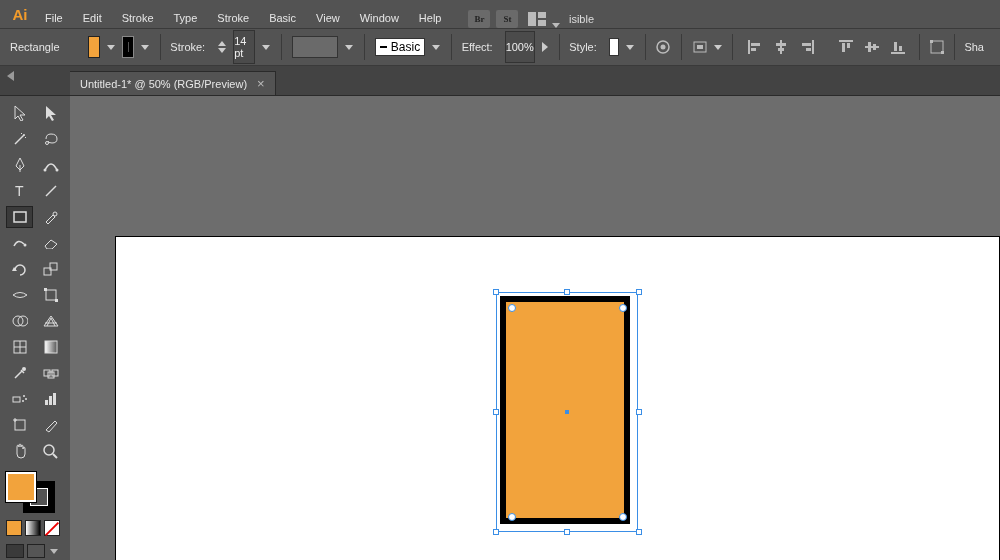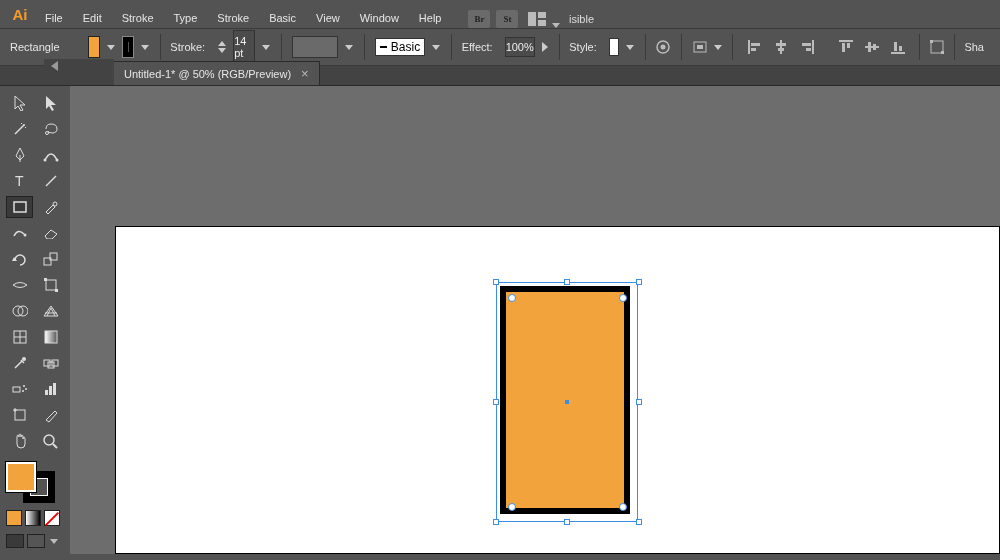--- a/index.html
+++ b/index.html
@@ -20,27 +20,27 @@
   .drop-arrow { width:10px; height:22px; display:flex; align-items:center; justify-content:center; color:#ccc; cursor:default; border:1px solid transparent;}
   .drop-arrow svg, .tiny-arrow svg { display:block; }
   .stroke-swatch { width:22px; height:22px; background:#000; border:1px solid #888; position:relative; }
   .stroke-swatch::after { content:""; position:absolute; inset:5px; background:#535353; }
   .stroke-val { width:42px; height:34px; background:#4b4b4b; border:1px solid #333; color:#eee; display:flex; align-items:center; justify-content:center; }
   .sep { width:1px; height:26px; background:#3a3a3a; margin:0 4px; }
   .brush-box { width:90px; height:22px; background:#6a6a6a; border:1px solid #333; }
   .profile-box { width:90px; height:18px; background:#fff; border:1px solid #333; display:flex; align-items:center; padding:0 4px; gap:4px; }
   .profile-line { flex:1; height:2px; background:#000;}
   .profile-text { color:#000; font-size:12px; }
-  .opacity-val { width:42px; height:20px; background:#4b4b4b; border:1px solid #333; color:#eee; display:flex; align-items:center; justify-content:center; }
+  .opacity-val { width:42px; height:32px; background:#4b4b4b; border:1px solid #333; color:#eee; display:flex; align-items:center; justify-content:center; }
   .style-box { width:18px; height:18px; background:#fff; border:1px solid #333;}
   .ctl-icon { width:22px; height:22px; display:flex; align-items:center; justify-content:center; color:#bbb; }
   .tiny-arrow { width:12px; display:flex; align-items:center; justify-content:center; }
 
   
-  .tab-strip { height:20px; background:#434343; display:flex; align-items:flex-end; border-bottom:1px solid #2a2a2a;padding-left:44px;}
+  .tab-strip { height:30px; background:#434343; display:flex; align-items:flex-end; border-bottom:1px solid #2a2a2a;}
   .panel-nub { width:70px; height:26px; background:#434343; display:flex; align-items:flex-start; justify-content:flex-start; }
   .panel-nub-arrow { width:14px; height:14px; margin:2px 0 0 4px; color:#999;}
   .doc-tab { height:24px; background:#535353; padding:0 10px; display:flex; align-items:center; gap:10px; color:#e6e6e6; border-top:1px solid #2a2a2a; border-right:1px solid #2a2a2a;}
   .doc-tab .close { color:#bbb; font-size:13px; }
 
   
   .work-area { display:flex; height:468px; }
   .tools-panel { width:70px; background:#535353; padding:6px 6px; display:flex; flex-direction:column; gap:4px; }
   .tool-row { display:flex; gap:4px; }
   .tool-btn { width:28px; height:22px; display:flex; align-items:center; justify-content:center; color:#ddd; border:1px solid transparent; }

